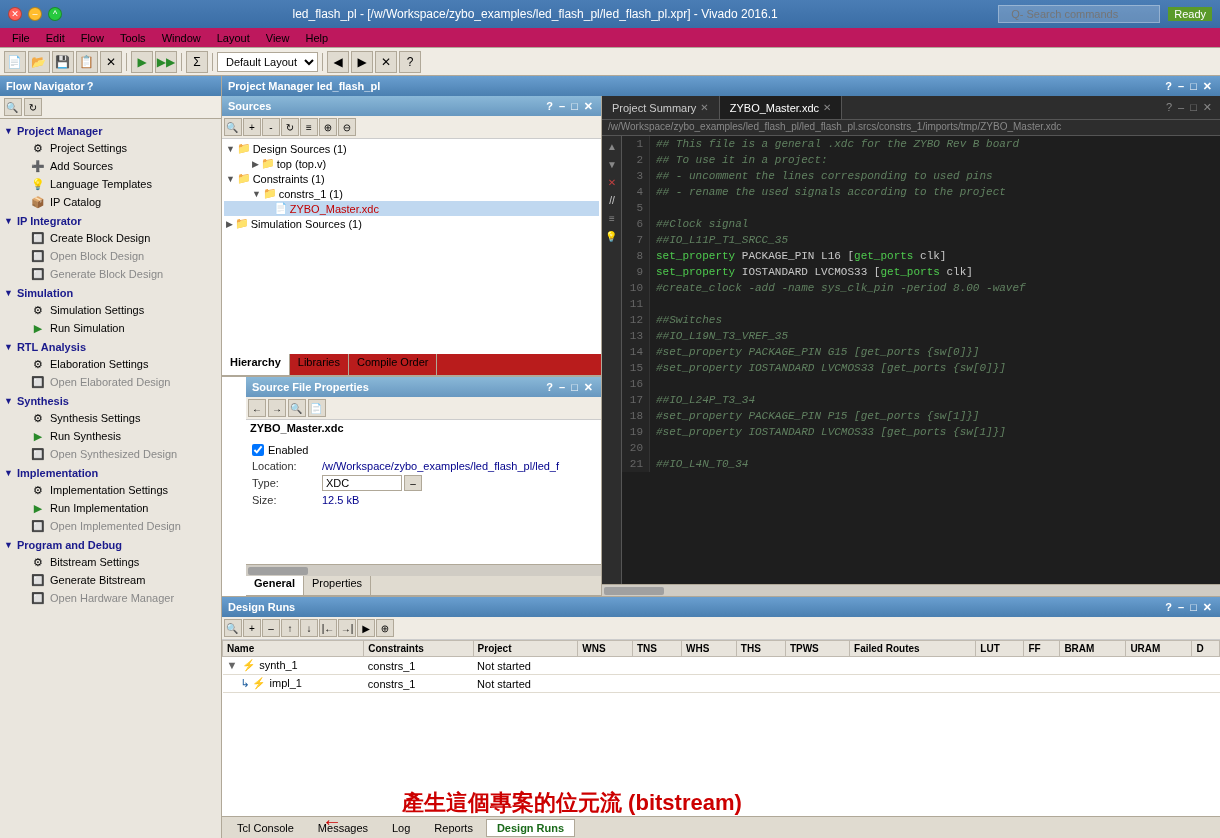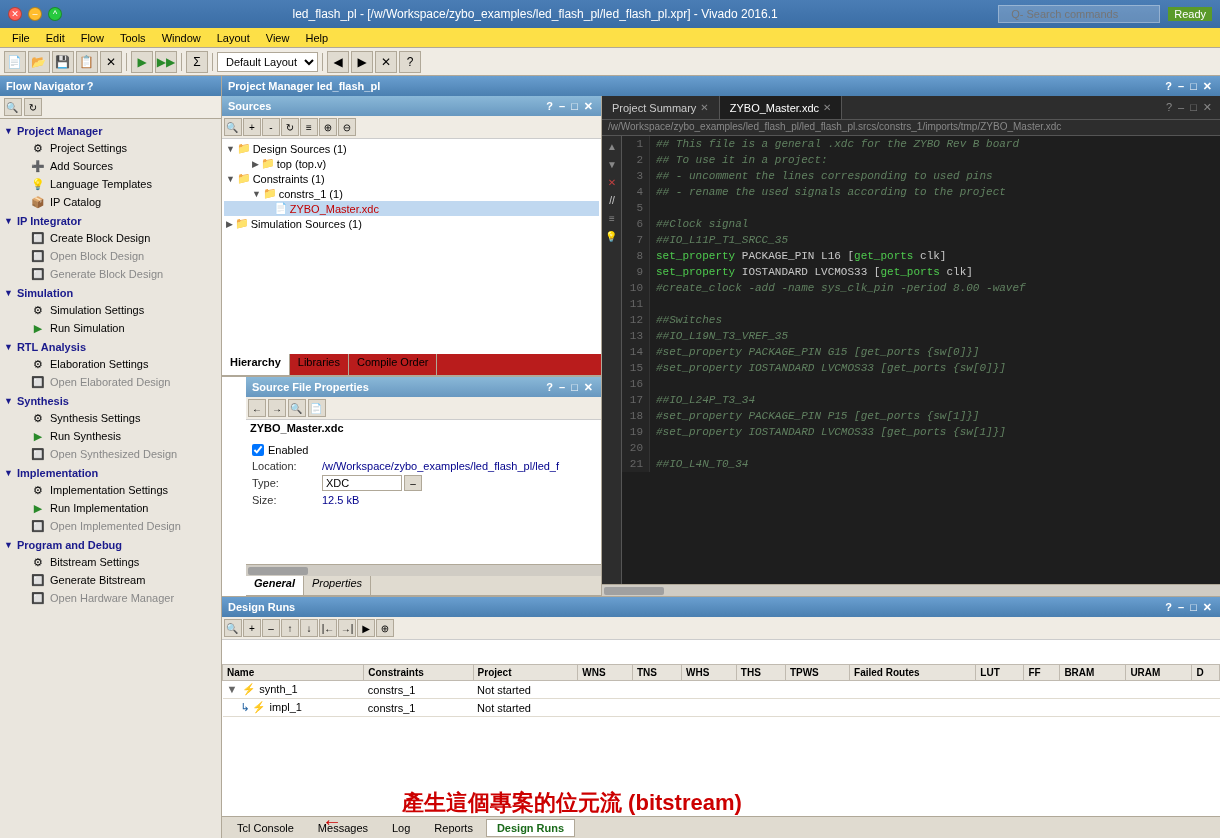--- a/index.html
+++ b/index.html
@@ -19,21 +19,21 @@
     .title-btn { width: 14px; height: 14px; border-radius: 50%; border: 1px solid rgba(0,0,0,0.3); display: flex; align-items: center; justify-content: center; font-size: 9px; cursor: pointer; }
     .title-btn.close { background: #ff5f56; }
     .title-btn.min { background: #ffbd2e; }
     .title-btn.max { background: #27c93f; }
     .title-text { flex: 1; text-align: center; font-size: 12px; }
     .title-search { background: rgba(255,255,255,0.2); border: 1px solid rgba(255,255,255,0.3); color: white; padding: 2px 12px; font-size: 11px; width: 162px; }
     .ready-badge { background: #5a9a2a; color: white; padding: 1px 6px; font-size: 11px; margin-left: 8px; }
 
     
     .menu-bar {
-      background: #fde047;
+      background: #be185d;
       border-bottom: 1px solid #b0a898;
       height: 20px;
       display: flex;
       align-items: center;
       padding: 0 4px;
     }
     .menu-item { padding: 1px 8px; font-size: 11px; cursor: pointer; }
 
     
     .toolbar {
@@ -153,21 +153,21 @@
       padding-left: 24px;
     }
     .sfp-toolbar { display: flex; gap: 2px; padding: 2px; background: #f0ece4; border-bottom: 1px solid #ccc; align-items: center; }
     .sfp-content { flex: 1; overflow: auto; padding: 4px 6px; font-size: 11px; }
     .sfp-filename { font-size: 11px; font-weight: bold; padding: 2px 4px; }
     .sfp-field { display: flex; align-items: center; margin: 3px 0; }
     .sfp-label { width: 70px; color: #333; }
     .sfp-value { flex: 1; background: #fff; border: none; font-size: 11px; color: #00008b; }
     .sfp-input { border: 1px solid #b0a898; padding: 1px 3px; font-size: 11px; width: 80px; }
     .sfp-btn { width: 18px; height: 16px; background: #e0dbd0; border: 1px solid #b0a898; font-size: 10px; cursor: pointer; margin-left: 2px; }
-    .sfp-tabs { display: flex; border-bottom: 1px solid #b0a898; background: #e0dbd0; height: 20px; font-style: italic; }
+    .sfp-tabs { display: flex; border-bottom: 1px solid #b0a898; background: #e0dbd0; height: 20px; }
     .sfp-tab { padding: 1px 8px; font-size: 11px; cursor: pointer; border-right: 1px solid #b0a898; }
     .sfp-tab.active { background: #fff; font-weight: bold; }
     .scrollbar-h { height: 12px; background: #d0ccc4; border-top: 1px solid #b0a898; display: flex; align-items: center; padding: 0 2px; }
     .scroll-thumb { height: 8px; width: 60px; background: #a0a0a0; border-radius: 2px; }
 
     
     .editor-panel {
       flex: 1;
       display: flex;
       flex-direction: column;
@@ -210,21 +210,21 @@
       color: white;
       padding: 2px 6px;
       font-size: 11px;
       font-weight: bold;
       display: flex;
       align-items: center;
       justify-content: space-between;
       height: 20px;
     }
     .dr-toolbar { display: flex; gap: 1px; padding: 2px; background: #f0ece4; border-bottom: 1px solid #ccc; }
-    .dr-table { flex: 1; overflow: auto; margin-top: 24px; }
+    .dr-table { flex: 1; overflow: auto; }
     table { width: 100%; border-collapse: collapse; font-size: 11px; }
     th { background: #e8e4dc; padding: 2px 4px; border: 1px solid #c0bab0; text-align: left; font-size: 10px; white-space: nowrap; }
     td { padding: 2px 4px; border-bottom: 1px solid #e0dbd0; white-space: nowrap; }
 
     
     .bottom-tabs {
       height: 22px;
       background: #e0dbd0;
       border-top: 1px solid #b0a898;
       display: flex;

